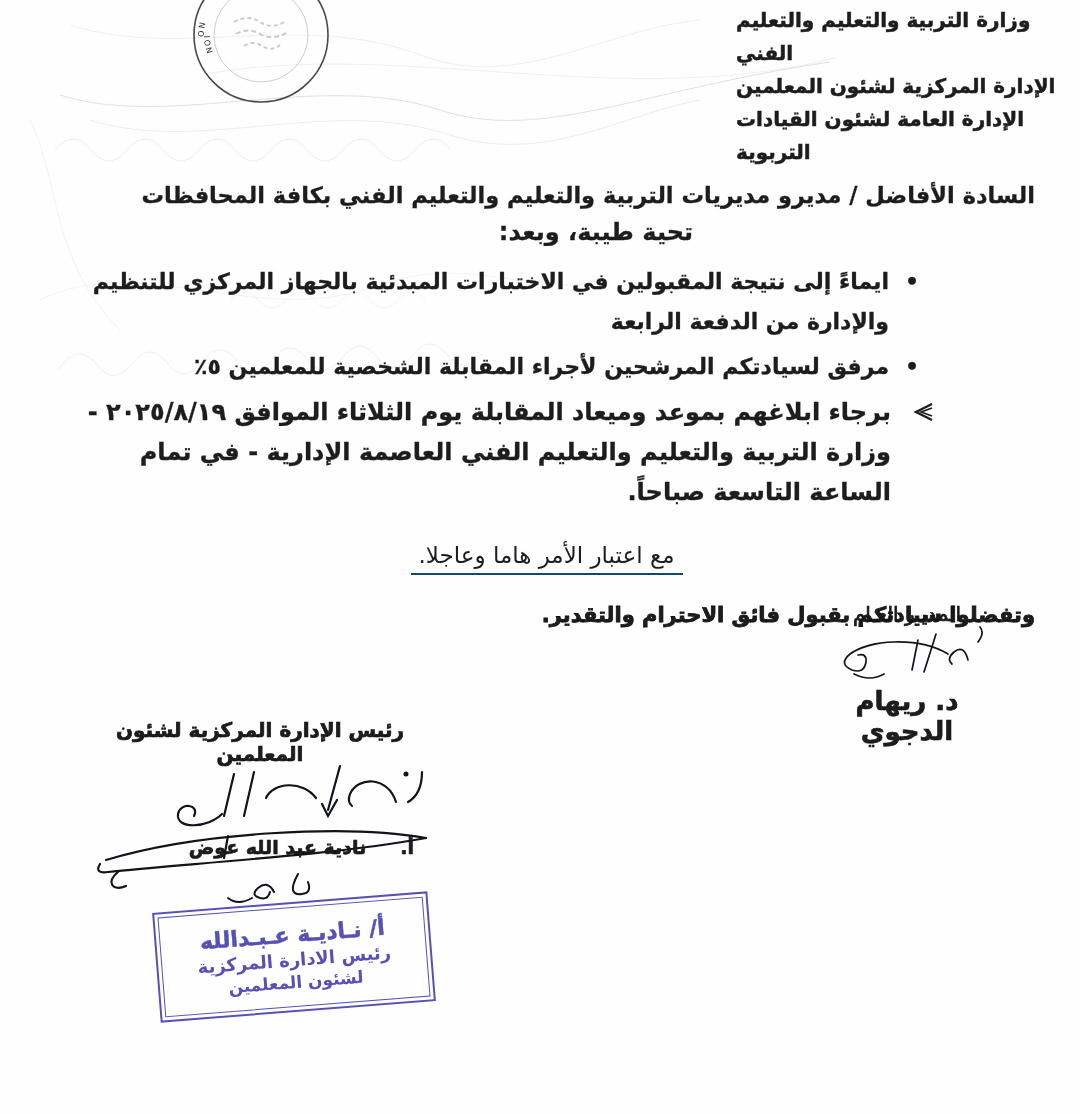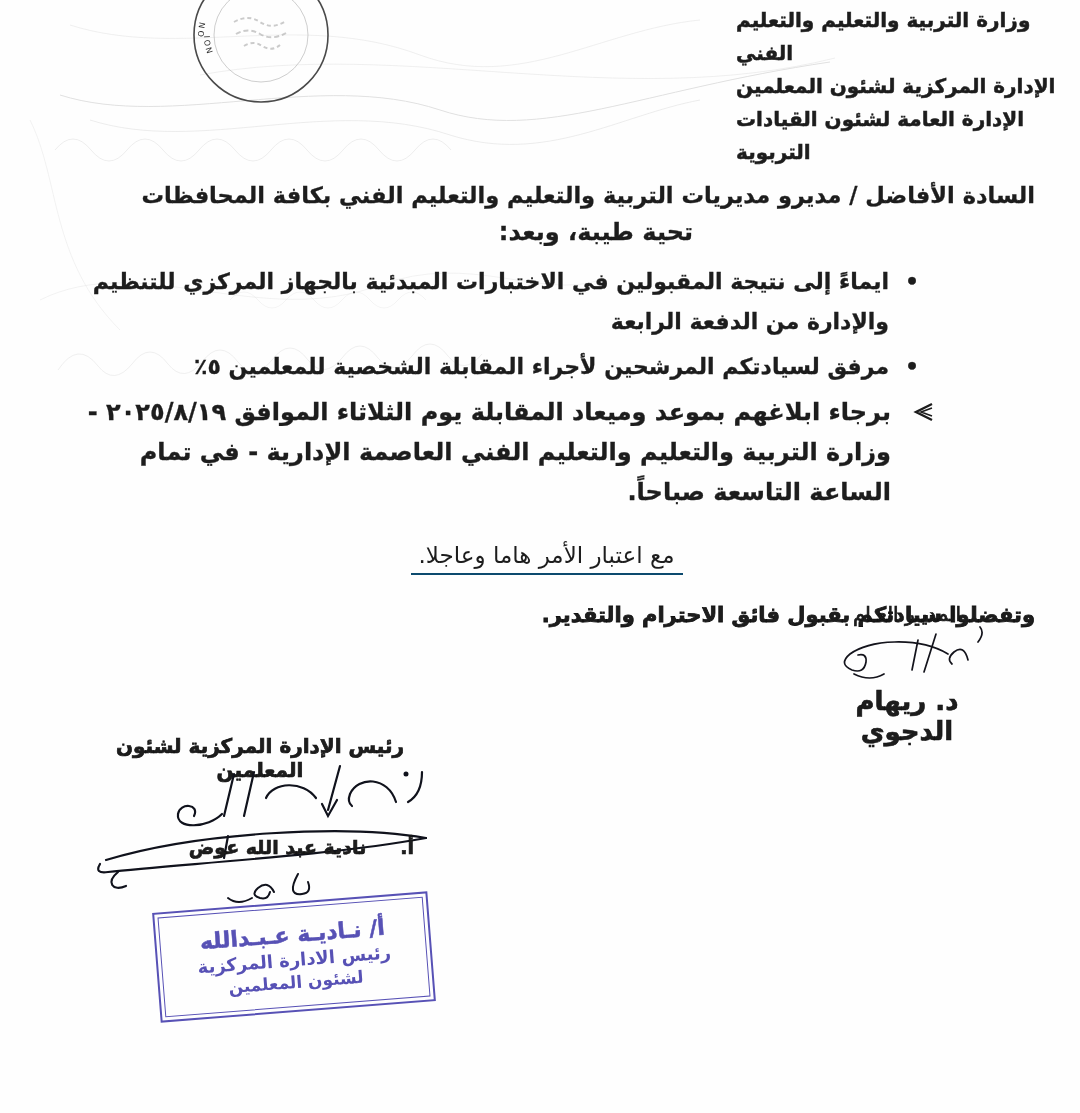--- a/index.html
+++ b/index.html
@@ -35,21 +35,21 @@
     font-size:24px;font-weight:bold;-webkit-text-stroke:0.3px #1d1d1d;line-height:40px;
   }
   .arrow-glyph{position:absolute;right:100px;top:9px;}
   .urgent{margin-top:30px;text-align:center;font-size:23px;font-weight:normal;}
   .urgent span{display:inline-block;border-bottom:2px solid #0c4a6e;padding:0 8px 5px 8px;}
   .closing{margin-top:28px;text-align:right;font-size:21px;font-weight:bold;-webkit-text-stroke:0.8px #111;}
   .sig-right{position:absolute;left:812px;top:602px;width:190px;z-index:2;text-align:center;}
   .sig-right .sig-title{font-size:20px;font-weight:normal;-webkit-text-stroke:0.7px #111;}
   .sig-right .sig-name{font-size:26px;font-weight:bold;-webkit-text-stroke:0.6px #111;margin-top:-8px;}
   .sig-left{position:absolute;left:78px;top:718px;width:364px;height:190px;z-index:2;}
-  .sig-left .sig-title{text-align:center;font-size:20px;font-weight:bold;margin-top:16px;-webkit-text-stroke:0.7px #111;}
+  .sig-left .sig-title{text-align:center;font-size:20px;font-weight:bold;-webkit-text-stroke:0.7px #111;}
   .big-sign{position:absolute;top:40px;left:0;}
   .printed-name{
     position:absolute;top:118px;right:28px;z-index:3;
     display:flex;gap:34px;align-items:baseline;
     font-size:19px;font-weight:bold;-webkit-text-stroke:0.6px #111;
   }
   .scribble2{position:absolute;top:146px;right:130px;}
   .stamp{
     position:absolute;left:156px;top:902px;width:272px;height:106px;z-index:2;
     transform:rotate(-4.5deg);

